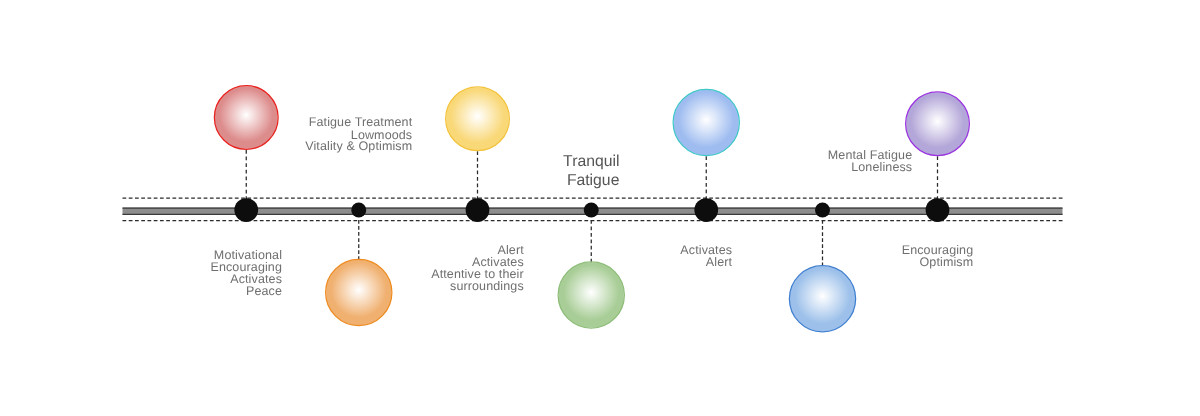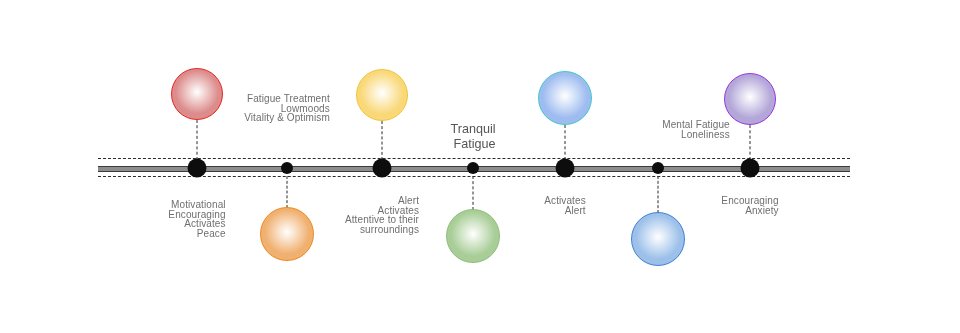--- a/index.html
+++ b/index.html
@@ -132,21 +132,21 @@
       <div class="cap" style="left: 565px; top: 196px;">
         <span class="ln">Activates</span>
         <span class="ln">Alert</span>
       </div>
       <div class="cap" style="left: 696px; top: 120px;">
         <span class="ln">Mental Fatigue</span>
         <span class="ln">Loneliness</span>
       </div>
       <div class="cap" style="left: 750px; top: 196px;">
         <span class="ln">Encouraging</span>
-        <span class="ln">Anxiety</span>
+        <span class="ln">Optimism</span>
       </div>
     </div>
 
   <div class="title" id="title-block" style="left: 473px; top: 122px;">
       <span class="ln">Tranquil</span>
       <span class="ln">Fatigue</span>
     </div>
 
 </div>
 

